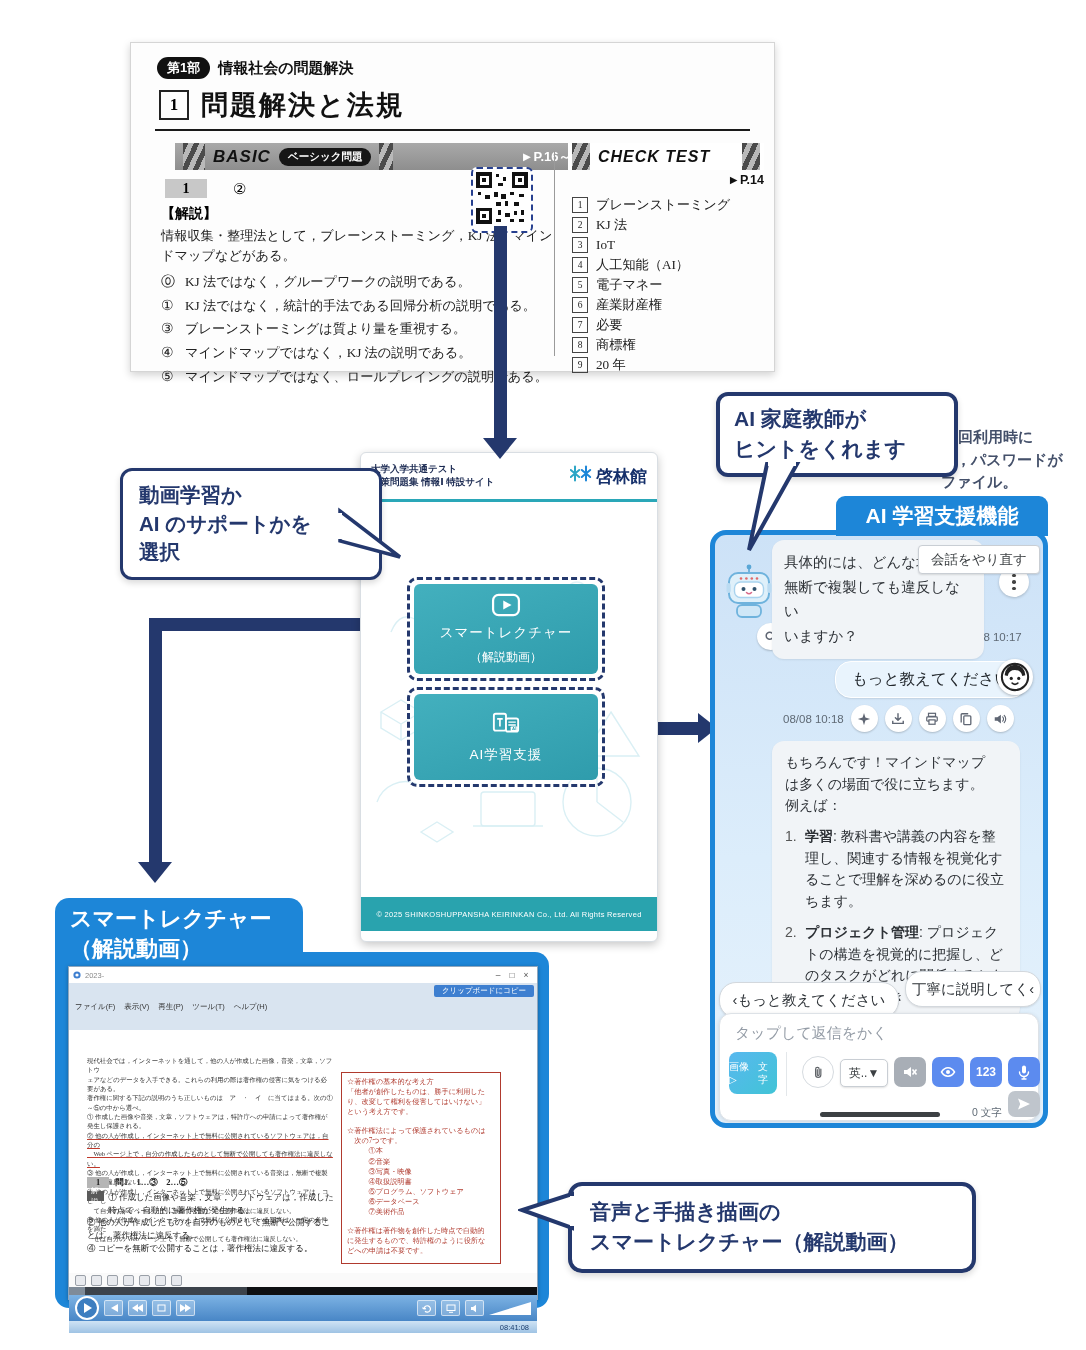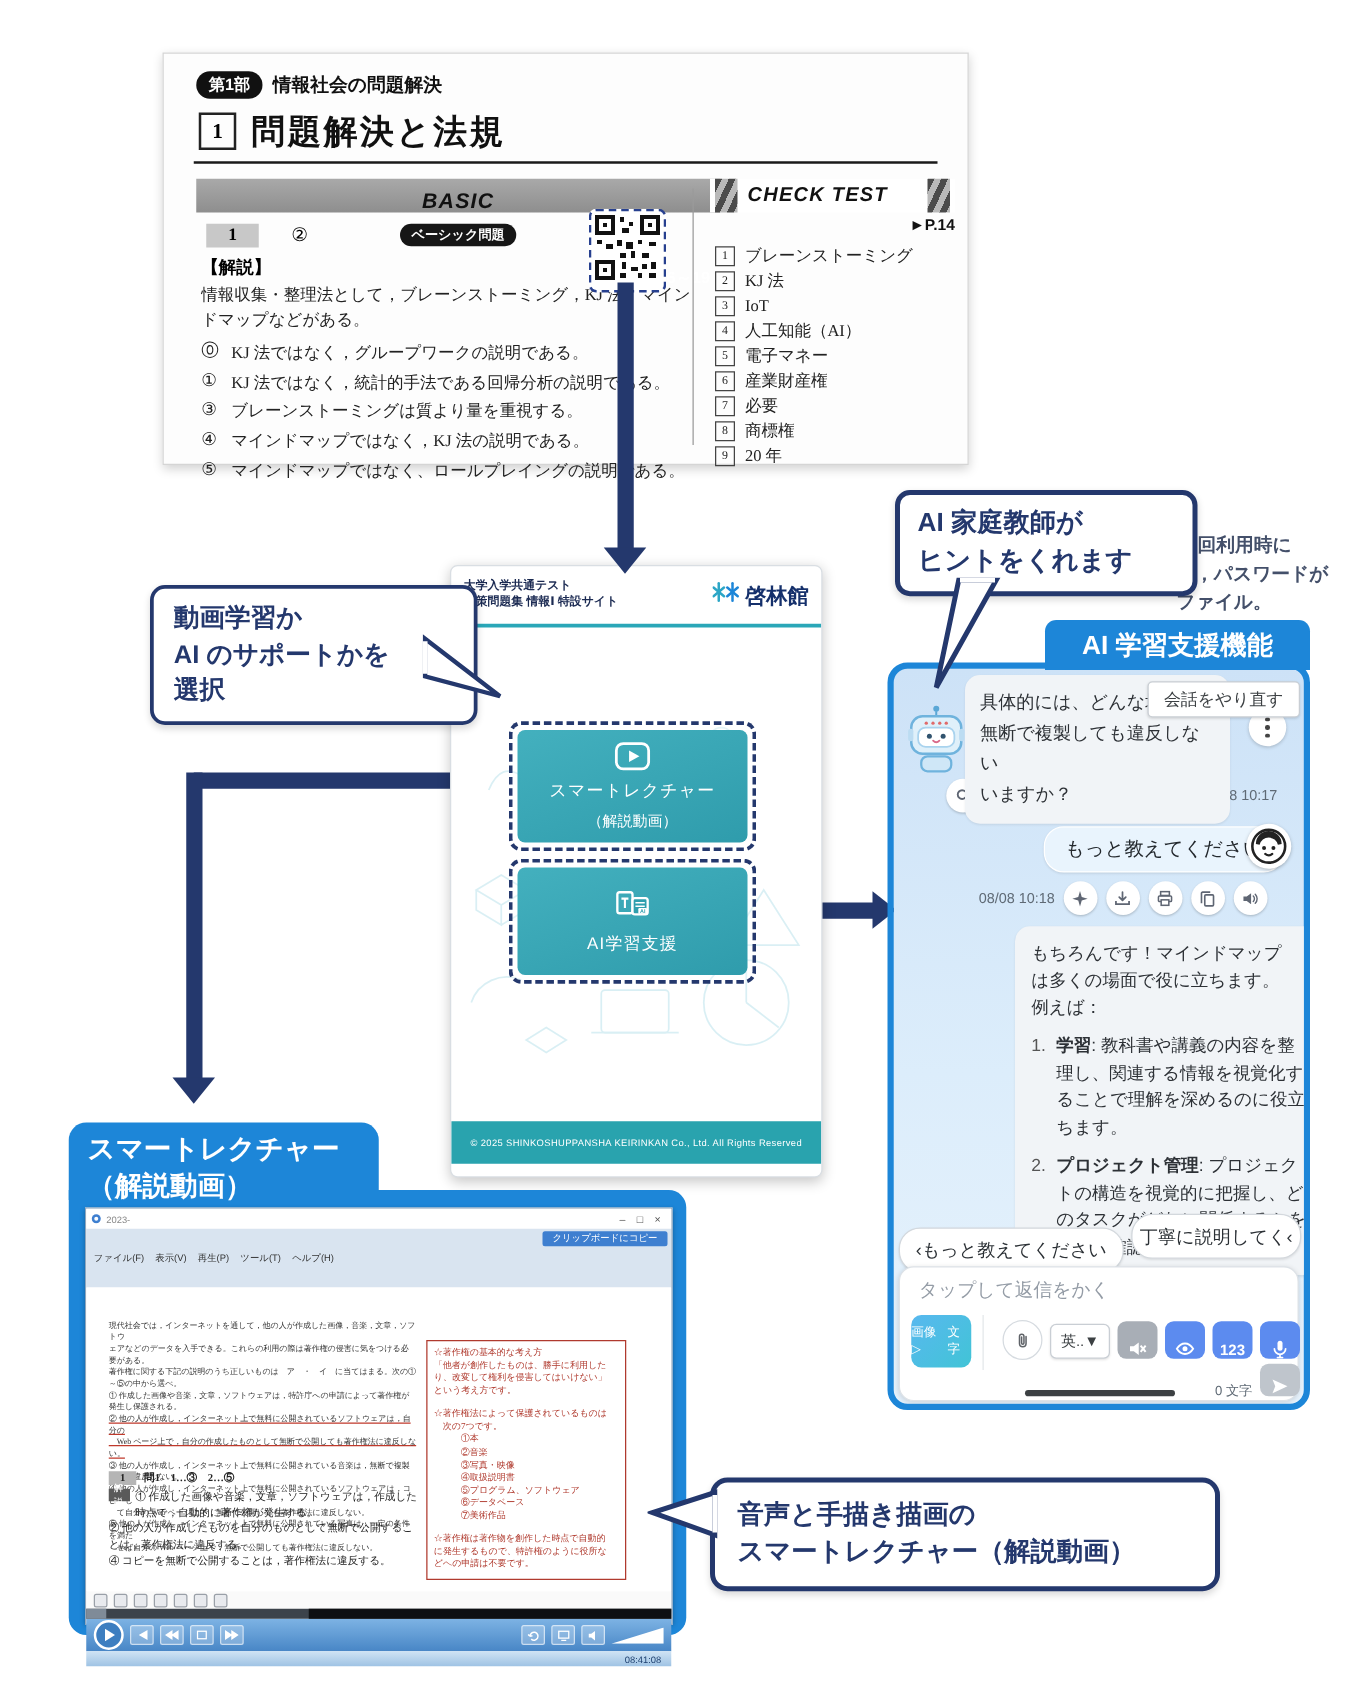--- a/index.html
+++ b/index.html
@@ -79,21 +79,21 @@
   .menu-dots{width:30px;height:30px;border-radius:50%;background:#fff;box-shadow:0 1px 3px rgba(0,0,0,.2);
              display:flex;flex-direction:column;align-items:center;justify-content:center;gap:3px;}
   .menu-dots i{width:3.5px;height:3.5px;border-radius:50%;background:#444;}
   .sg-chip{background:#fff;border:1px solid #d3d8dd;border-radius:17px;height:34px;display:flex;align-items:center;
            justify-content:center;font-size:14.5px;color:#2b3035;box-shadow:0 1px 2px rgba(0,0,0,.1);}
   .input-card{background:#fff;border:1px solid #dde2e7;border-radius:12px;box-shadow:0 1px 4px rgba(0,0,0,.12);}
   .ph-input{border:none;outline:none;font-size:15px;color:#40464d;width:280px;background:transparent;}
   .ph-input::placeholder{color:#949ca6;}
   .imgtxt-chip{background:linear-gradient(135deg,#58b8ef,#41c4d6);border-radius:8px;color:#fff;font-size:10px;
                line-height:1.35;display:flex;flex-direction:row;align-items:center;justify-content:center;}
-  .sq-btn{width:32px;height:30px;border-radius:7px;display:flex;align-items:flex-end;justify-content:center;color:#fff;}
+  .sq-btn{width:32px;height:30px;border-radius:7px;display:flex;align-items:center;justify-content:center;color:#fff;}
   .sq-btn svg{width:16px;height:16px;}
   .blue-btn{background:#5c8bef;}
   .gray-btn{background:#a8aeb6;}
   .send-btn{background:#bfc5cc;}
   .circ-sm{width:30px;height:30px;border-radius:50%;border:1px solid #d6dbe0;display:flex;align-items:center;
            justify-content:center;color:#5f6368;background:#fff;}
   .circ-sm svg{width:15px;height:15px;}
   .ol-item{display:flex;gap:6px;margin-top:9px;}
   .ol-item .no{flex:0 0 14px;color:#555;}
   .home-bar{width:120px;height:4.5px;border-radius:3px;background:#3c4043;}
@@ -150,21 +150,21 @@
     <div class="abs" style="left:26px;top:14px;display:flex;align-items:center;">
       <span class="part-badge">第1部</span>
       <span class="part-title">情報社会の問題解決</span>
     </div>
     <div class="abs" style="left:28px;top:44px;display:flex;align-items:center;">
       <span class="chap-box serif">1</span>
       <span class="chap-title serif">問題解決と法規</span>
     </div>
     <div class="abs tb-hr"></div>
 
-    <div class="abs sec-bar" style="left:26px;top:100px;width:419px;box-sizing:border-box;flex-direction:column;">
+    <div class="abs sec-bar" style="left:44px;top:100px;width:419px;box-sizing:border-box;">
       <span class="stripes"></span>
       <span class="sec-label">BASIC</span>
       <span class="sec-pill">ベーシック問題</span>
       <span class="stripes" style="width:14px;"></span>
       <span class="sec-pages">►P.16～19</span>
     </div>
     <div class="abs" style="left:34px;top:136px;display:flex;align-items:center;gap:26px;">
       <span class="q-gray serif">1</span>
       <span class="serif" style="font-size:15px;">②</span>
     </div>
@@ -509,21 +509,21 @@
             </span>
             <span class="icon-btn">
               <svg viewBox="0 0 16 16">
                 <path d="M2 6h3l4-3v10l-4-3H2z" fill="currentColor"></path>
                 <path d="M11 5.5a3.5 3.5 0 0 1 0 5M12.8 3.8a6 6 0 0 1 0 8.4" fill="none" stroke="currentColor" stroke-width="1.3" stroke-linecap="round"></path>
               </svg>
             </span>
           </span>
       </div>
 
-      <div class="abs bubble" style="left:57px;top:206px;width:248px;box-sizing:border-box;font-size:14px;line-height:1.55;padding:11px 13px;margin-left:40px;">
+      <div class="abs bubble" style="left:57px;top:206px;width:248px;box-sizing:border-box;font-size:14px;line-height:1.55;padding:11px 13px;">
         <div>もちろんです！マインドマップ</div>
         <div>は多くの場面で役に立ちます。</div>
         <div>例えば：</div>
         <div class="ol-item">
           <span class="no">1.</span>
           <span><b>学習</b><span>: 教科書や講義の内容を整理し、関連する情報を視覚化することで理解を深めるのに役立ちます。</span></span>
         </div>
         <div class="ol-item">
           <span class="no">2.</span>
           <span><b>プロジェクト管理</b><span>: プロジェクトの構造を視覚的に把握し、どのタスクがどれに関係するかを簡単に確認でき</span></span>

